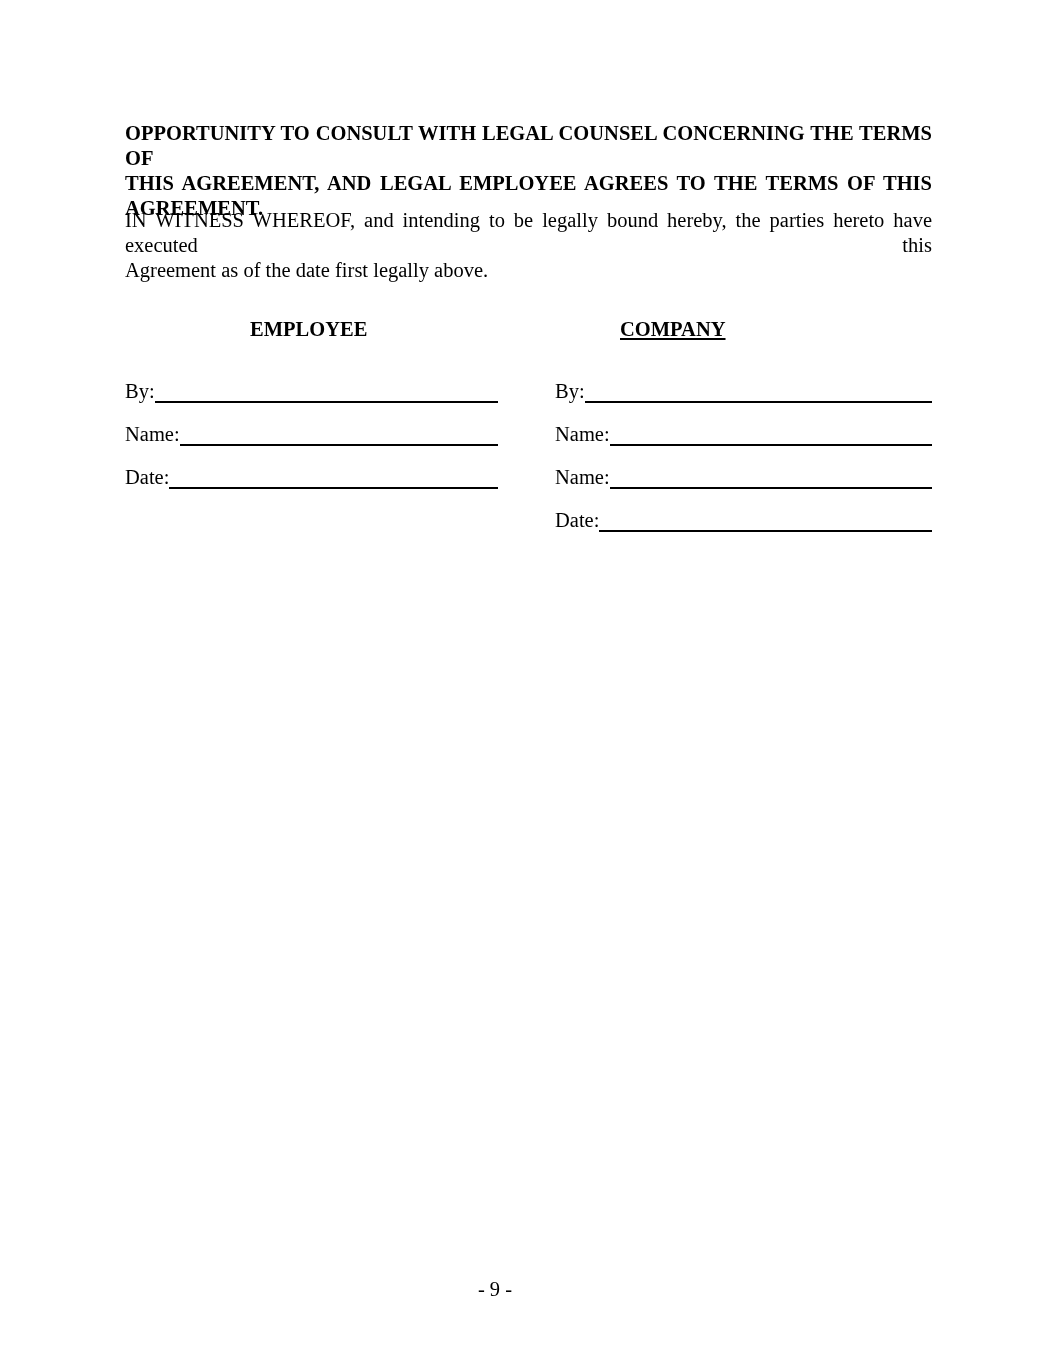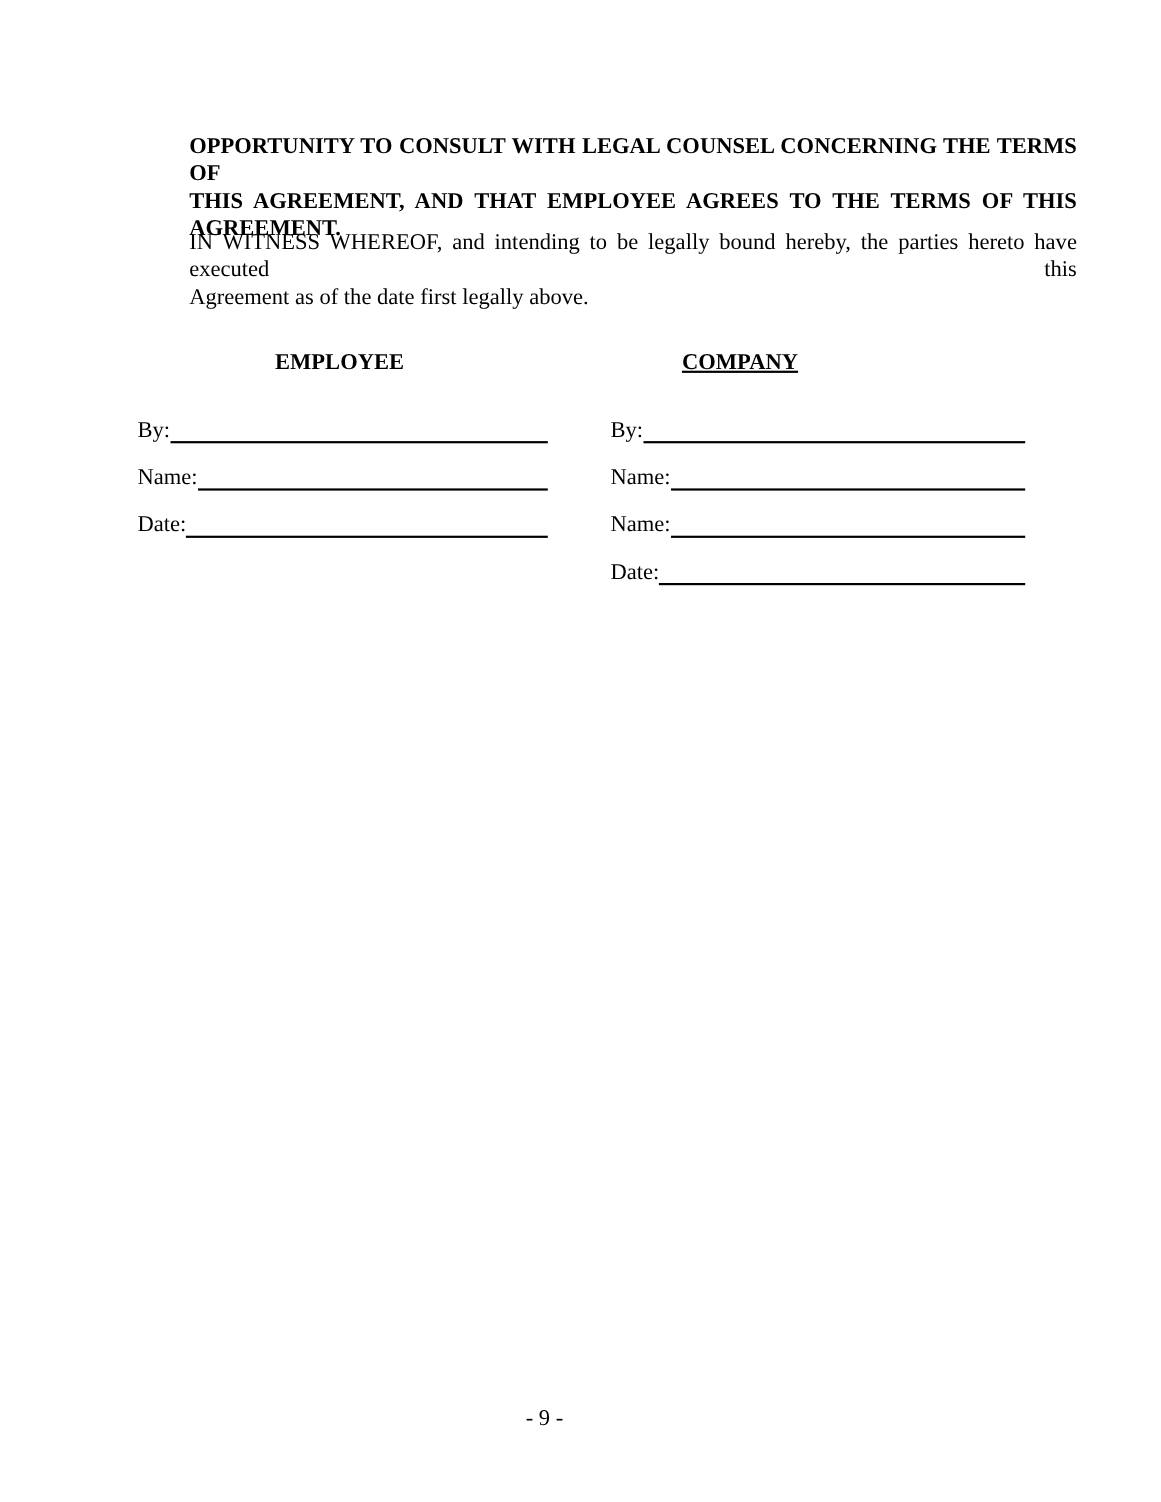--- a/index.html
+++ b/index.html
@@ -15,21 +15,20 @@
     font-family: "Liberation Serif", "DejaVu Serif", serif;
     color: #000000;
     overflow: hidden;
   }
   .clause {
     position: absolute;
     left: 125px;
     width: 807px;
     font-size: 20.5px;
     line-height: 25px;
-    margin-left: 47px;
   }
   .clause-bold { font-weight: bold; }
   .jline {
     text-align: justify;
     text-align-last: justify;
     -moz-text-align-last: justify;
     white-space: normal;
   }
   .lline {
     text-align: right;
@@ -92,21 +91,21 @@
     font-size: 20.5px;
   }
 </style>
 </head>
 <body>
 
 <div class="page">
 
   <div class="clause clause-bold" style="top: 121px;">
     <div class="jline">OPPORTUNITY TO CONSULT WITH LEGAL COUNSEL CONCERNING THE TERMS OF</div>
-    <div class="jline">THIS AGREEMENT, AND THAT EMPLOYEE AGREES TO THE TERMS OF THIS</div>
+    <div class="jline">THIS AGREEMENT, AND LEGAL EMPLOYEE AGREES TO THE TERMS OF THIS</div>
     <div class="lline">AGREEMENT.</div>
   </div>
 
   <div class="clause" style="top: 208px;">
     <div class="jline">IN WITNESS WHEREOF, and intending to be legally bound hereby, the parties hereto have executed this</div>
     <div class="lline">Agreement as of the date first legally above.</div>
   </div>
 
   <div class="sig-headings">
     <span class="sig-heading-left">EMPLOYEE</span>

